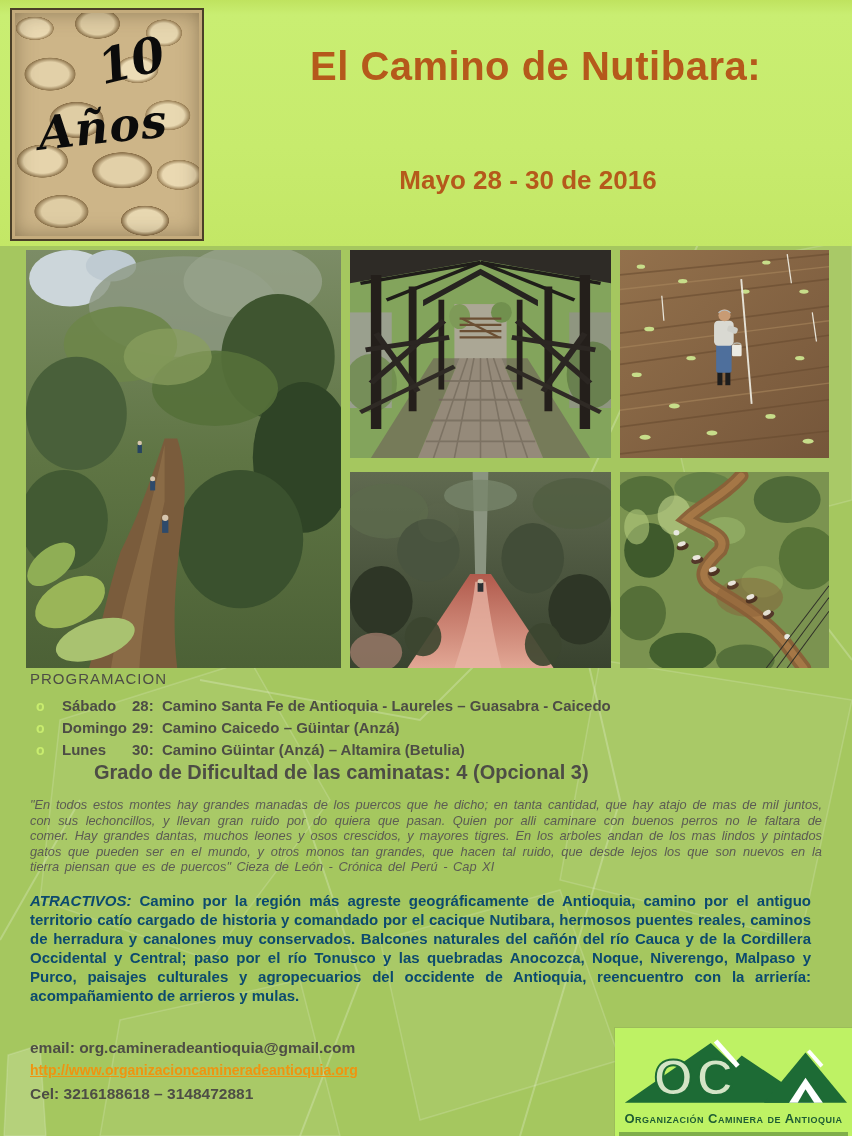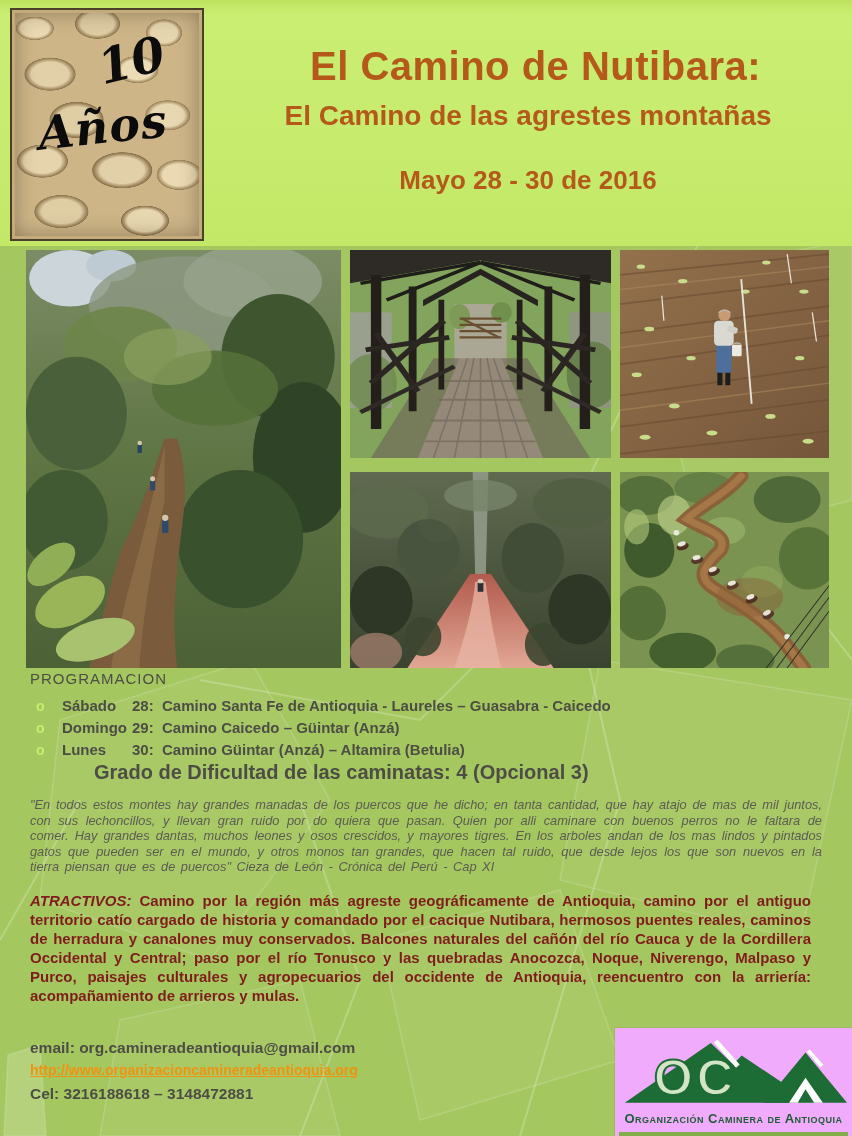--- a/index.html
+++ b/index.html
@@ -51,33 +51,33 @@
   .program-row{display:grid;grid-template-columns:32px 70px 30px 1fr;align-items:baseline;
                font-size:15px;font-weight:bold;color:#4d4d45;line-height:22px;}
   .program-bullet{color:#c8ec6e;padding-left:6px;font-size:14px;}
   .program-difficulty{margin-left:64px;font-size:20px;font-weight:bold;color:#4d4d45;line-height:22px;}
 
   .quote{position:absolute;left:30px;right:30px;top:797px;margin:0;
          font-size:12.8px;font-style:italic;color:#5c5c53;line-height:15.6px;
          text-align:justify;word-spacing:2px;}
 
   .para{position:absolute;left:30px;right:41px;margin:0;font-size:15px;font-weight:bold;
-        color:#7f1d1d;line-height:19px;text-align:justify;}
+        color:#0c4a6e;line-height:19px;text-align:justify;}
   .para-atractivos{top:891px;}
   .para-aporte{top:992px;}
   .label-italic{font-style:italic;}
 
   .contact{position:absolute;left:30px;top:1036px;width:565px;font-weight:bold;color:#4d4d45;}
   .contact-heading{font-size:16px;font-style:italic;line-height:23px;margin:0;}
   .contact-line{font-size:15.5px;line-height:23px;}
   .contact-link{display:inline-block;font-size:14px;line-height:23px;color:#ef9410;
                 text-decoration:underline;font-weight:bold;text-align:right;}
 
   
-  .logo-box{position:absolute;left:615px;top:1028px;width:237px;height:108px;background:#f0abfc;
+  .logo-box{position:absolute;left:615px;top:1028px;width:237px;height:108px;background:#bef264;
             box-shadow:0 0 0 1px rgba(0,0,0,.05);}
   .logo-box svg{display:block;margin:2px auto 0 auto;}
   .logo-name{text-align:center;font-variant:small-caps;font-weight:600;font-size:13px;
              letter-spacing:.5px;color:#1e5c34;line-height:18px;}
   .logo-underline{position:absolute;left:4px;right:4px;bottom:0;height:4px;background:#7fae4a;}
 </style>
 </head>
 <body>
 
 <div class="poster">
@@ -96,21 +96,20 @@
       <path d="M200,440 L420,480 L520,380"></path>
       <path d="M760,300 L852,420"></path>
       <path d="M80,560 L0,700"></path>
       <path d="M300,560 L360,740 L300,896"></path>
     </g>
   </svg>
 
   <div class="header">
     <div class="titles">
       <div class="title-1">El Camino de Nutibara:</div>
-      <div class="title-2">El Camino de las agrestes montañas</div>
       <div class="date">Mayo 28 - 30 de 2016</div>
     </div>
     <div class="badge">
       <div class="badge-line1">10</div>
       <div class="badge-line2">Años</div>
     </div>
   </div>
 
   <div class="photo photo-jungle" title="Caminantes descendiendo un sendero de tierra entre vegetación selvática densa">
     <svg viewBox="0 0 100 133" preserveAspectRatio="none">

